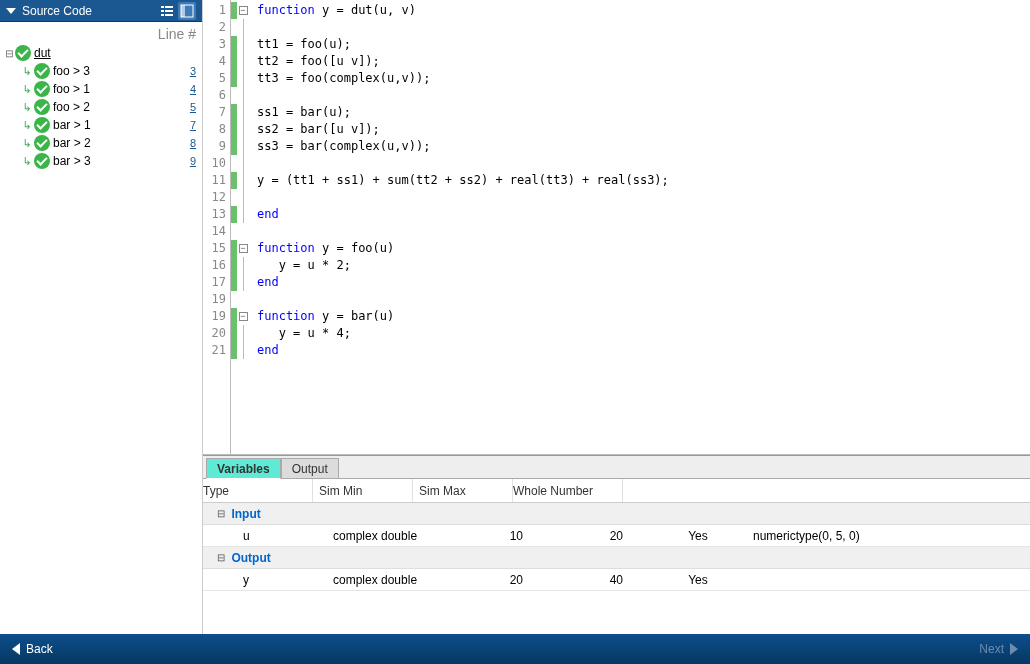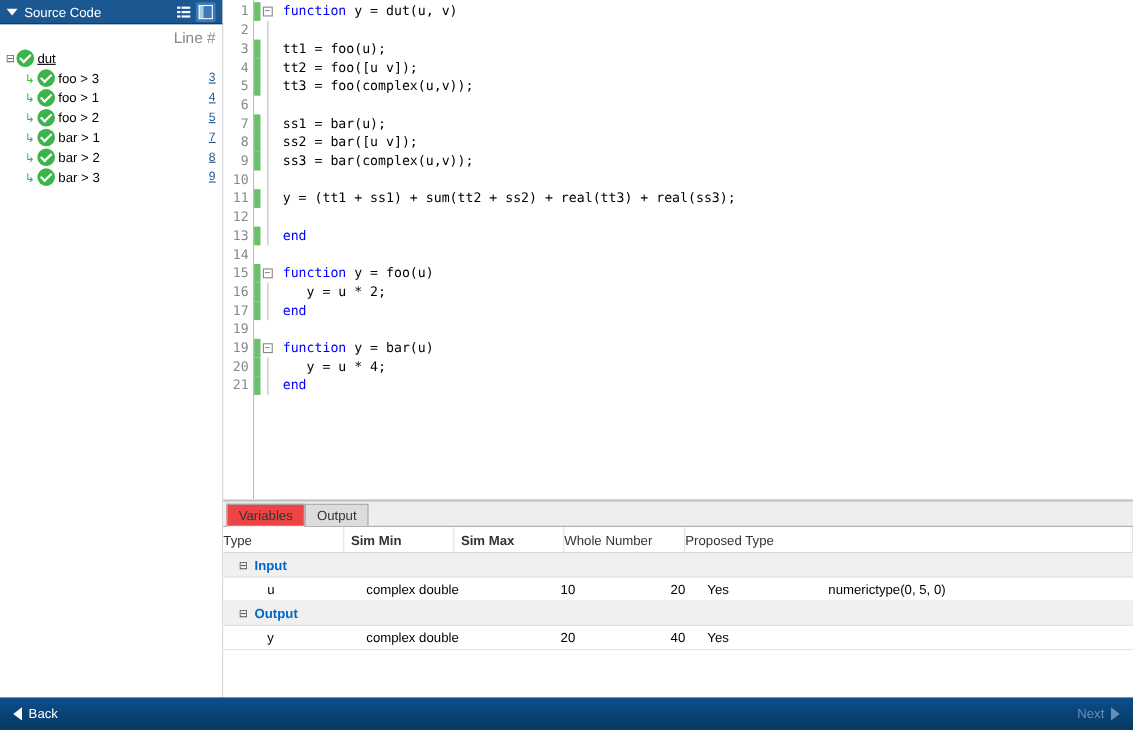--- a/index.html
+++ b/index.html
@@ -34,36 +34,36 @@
 .fold { width: 12px; background: #fff; padding-top: 2px; }
 .fold div { height: 17px; display: flex; align-items: center; justify-content: center; }
 .fold .fm { width: 9px; height: 9px; border: 1px solid #888; font-size: 9px; line-height: 7px; text-align: center; color: #555; background: #fff; }
 .fold .fl { width: 1px; background: #bbb; height: 17px; margin: 0 auto; }
 .code { flex: 1; font-family: Menlo, Consolas, monospace; font-size: 12px; padding: 2px 0 0 8px; white-space: pre; color: #000; }
 .code div { height: 17px; line-height: 17px; }
 .kw { color: #0000ff; }
 .bottom-panel { height: 179px; display: flex; flex-direction: column; border-top: 1px solid #999; background: #fff; }
 .tabs { display: flex; background: #eee; border-bottom: 1px solid #aaa; height: 23px; padding-top: 2px; padding-left: 3px; }
 .tab { padding: 3px 10px 2px 10px; border: 1px solid #aaa; border-bottom: none; margin-right: 0; font-size: 12px; color: #333; background: #dcdcdc; position: relative; top: 0; }
-.tab.active { background: #ef4444; border-bottom: 1px solid #fff; margin-bottom: -1px; }
+.tab.active { background: #5eead4; border-bottom: 1px solid #fff; margin-bottom: -1px; font-weight: bold; }
 .var-table { flex: 1; overflow: auto; }
 .vt-head, .vt-row { display: flex; border-bottom: 1px solid #e5e5e5; align-items: center; }
 .vt-head { background: #fff; color: #333; height: 24px; border-bottom: 1px solid #ccc; font-size: 12px; }
 .vt-row { height: 22px; font-size: 12px; }
 .vt-group { background: #f0f0f0; color: #0066cc; font-weight: bold; padding-left: 14px; height: 22px; display: flex; align-items: center; border-bottom: 1px solid #ddd; font-size: 12px; }
 .vt-group .gexp { color: #555; font-weight: normal; margin-right: 6px; font-size: 10px; }
 .c-var { width: 130px; padding-left: 40px; }
 .c-type { width: 110px; }
 .c-min { width: 100px; text-align: right; padding-right: 20px; }
 .c-max { width: 100px; text-align: right; padding-right: 20px; }
-.c-whole { width: 110px; }
+.c-whole { width: 110px; text-align: center; }
 .c-prop { flex: 1; }
 .vt-head .c-var { padding-left: 10px; }
 .vt-head > div { border-right: 1px solid #e0e0e0; height: 100%; display: flex; align-items: center; }
-.vt-head .c-min, .vt-head .c-max { justify-content: flex-start; text-align: left; padding-left: 6px; padding-right: 0; font-weight: bold; }
+.vt-head .c-min, .vt-head .c-max { justify-content: flex-start; text-align: left; padding-left: 6px; padding-right: 0; }
 .footer { height: 30px; background: linear-gradient(#0d4e8c, #063862); color: #fff; display: flex; align-items: center; padding: 0 12px; }
 .footer .back { display: flex; align-items: center; gap: 6px; cursor: pointer; }
 .footer .next { margin-left: auto; display: flex; align-items: center; gap: 6px; color: #6a8db0; }
 .footer .arrL { width: 0; height: 0; border-top: 6px solid transparent; border-bottom: 6px solid transparent; border-right: 8px solid #fff; }
 .footer .arrR { width: 0; height: 0; border-top: 6px solid transparent; border-bottom: 6px solid transparent; border-left: 8px solid #6a8db0; }
 </style>
 </head>
 <body>
 
 <div class="main-area">
@@ -255,21 +255,20 @@
       <div class="tabs">
         <div class="tab active">Variables</div>
         <div class="tab">Output</div>
       </div>
       <div class="var-table">
         <div class="vt-head">
           <div class="c-type">Type</div>
           <div class="c-min">Sim Min</div>
           <div class="c-max">Sim Max</div>
           <div class="c-whole">Whole Number</div>
-          <div class="c-prop">Proposed Type</div>
         </div>
         <div class="vt-group">
             <span class="gexp">⊟</span>
             <span>Input</span>
           </div>
         <div class="vt-row">
           <div class="c-var">u</div>
           <div class="c-type">complex double</div>
           <div class="c-min">10</div>
           <div class="c-max">20</div>

